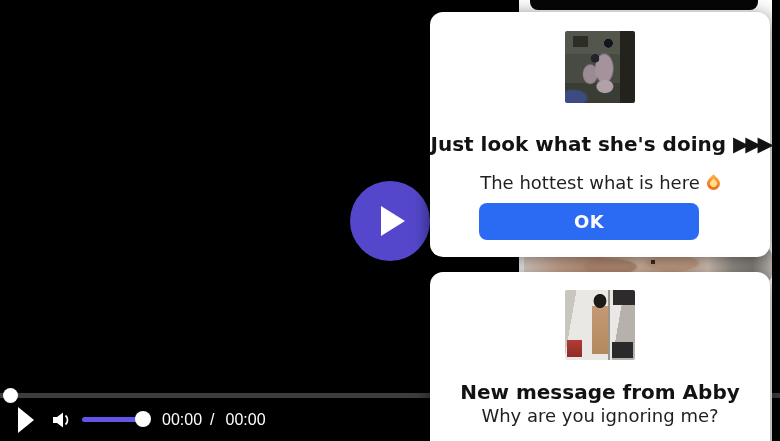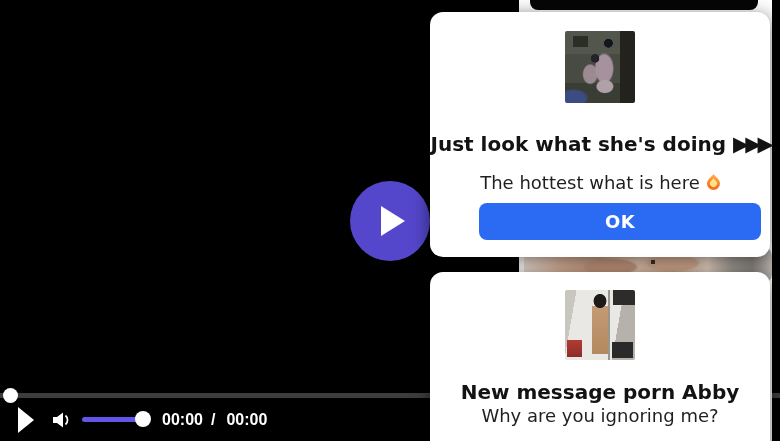--- a/index.html
+++ b/index.html
@@ -10,21 +10,21 @@
   .big-play{position:absolute;left:350px;top:181px;width:80px;height:80px;border-radius:50%;background:#5447cb;z-index:1;cursor:pointer;}
   .big-play .tri{position:absolute;left:31px;top:25px;width:0;height:0;border-left:24px solid #fff;border-top:15px solid transparent;border-bottom:15px solid transparent;}
 
   .progress-track{position:absolute;left:0;top:393px;width:780px;height:5px;background:#3d3d3d;z-index:1;cursor:pointer;}
   .progress-knob{position:absolute;left:3px;top:388px;width:15px;height:15px;border-radius:50%;background:#fff;z-index:1;cursor:pointer;}
 
   .small-play{position:absolute;left:18px;top:407px;width:0;height:0;border-left:16px solid #fff;border-top:13px solid transparent;border-bottom:13px solid transparent;z-index:1;cursor:pointer;}
   .volume-button{position:absolute;left:52px;top:411px;width:20px;height:18px;z-index:1;cursor:pointer;}
   .volume-track{position:absolute;left:82px;top:417px;width:66px;height:5px;border-radius:3px;background:#6355e8;z-index:1;cursor:pointer;}
   .volume-knob{position:absolute;left:135px;top:411px;width:16px;height:16px;border-radius:50%;background:#fff;z-index:1;cursor:pointer;}
-  .time{position:absolute;left:162px;top:411px;color:#fff;font-family:"Liberation Sans",sans-serif;font-size:16px;z-index:1;white-space:nowrap;font-weight:bold;}
+  .time{position:absolute;left:162px;top:411px;color:#fff;font-family:"Liberation Sans",sans-serif;font-size:16px;z-index:1;white-space:nowrap;}
   .time .sep{display:inline-block;margin:0 11px 0 8px;}
 
   
   .sidebar{position:absolute;left:519px;top:0;width:253px;height:441px;background:#fff;z-index:2;}
   .sb-thumb-top{position:absolute;left:11px;top:-18px;width:228px;height:28px;border-radius:8px;background:#060606;cursor:pointer;}
   .sb-thumb-mid{position:absolute;left:5px;top:246px;width:248px;height:38px;border-radius:10px;cursor:pointer;
     background:
       radial-gradient(circle 4px at 52% 42%, #3a2e33 0 55%, transparent 60%),
       radial-gradient(ellipse 40px 12px at 35% 55%, #c79a80 0 60%, transparent 70%),
       radial-gradient(ellipse 40px 12px at 60% 45%, #d8ae92 0 60%, transparent 70%),
@@ -62,21 +62,21 @@
   .offer .popup-title{top:120px;}
   .msg .popup-title{top:108px;}
   .title-arrows{letter-spacing:-4px;margin-left:7px;font-size:21px;}
   .popup-sub{position:absolute;width:100%;left:0;font-size:18px;color:#1f1f1f;}
   .offer .popup-sub{top:160px;}
   .msg .popup-sub{top:133px;}
 
   .flame{display:inline-block;width:13px;height:13px;margin-left:7px;background:linear-gradient(145deg,#ffb347,#f2701d 70%);border-radius:0 50% 50% 50%;transform:rotate(45deg);position:relative;top:1px;}
   .flame::after{content:"";position:absolute;left:3px;top:3px;width:7px;height:7px;border-radius:0 50% 50% 50%;background:#ffe08a;}
 
-  .ok-btn{position:absolute;left:49px;top:191px;width:282px;height:37px;border:none;border-radius:8px;background:#2b6bf3;color:#fff;font-family:"DejaVu Sans",sans-serif;font-weight:bold;font-size:18px;letter-spacing:.5px;cursor:pointer;}
+  .ok-btn{position:absolute;left:49px;top:191px;width:220px;height:37px;border:none;border-radius:8px;background:#2b6bf3;color:#fff;font-family:"DejaVu Sans",sans-serif;font-weight:bold;font-size:18px;letter-spacing:.5px;cursor:pointer;}
 </style>
 </head>
 <body>
 
 <div class="stage">
 
 
   <div class="big-play">
     <div class="tri"></div>
   </div>
@@ -110,17 +110,17 @@
       <span>Just look what she's doing</span><span class="title-arrows">▶▶▶</span>
     </div>
     <div class="popup-sub">
       <span>The hottest what is here</span><span class="flame"></span>
     </div>
     <button class="ok-btn">OK</button>
   </div>
 
   <div class="popup msg">
     <div class="thumb msg-thumb"></div>
-    <div class="popup-title">New message porn Abby</div>
+    <div class="popup-title">New message from Abby</div>
     <div class="popup-sub">Why are you ignoring me?</div>
   </div>
 
 </div>
 
 </body></html>

